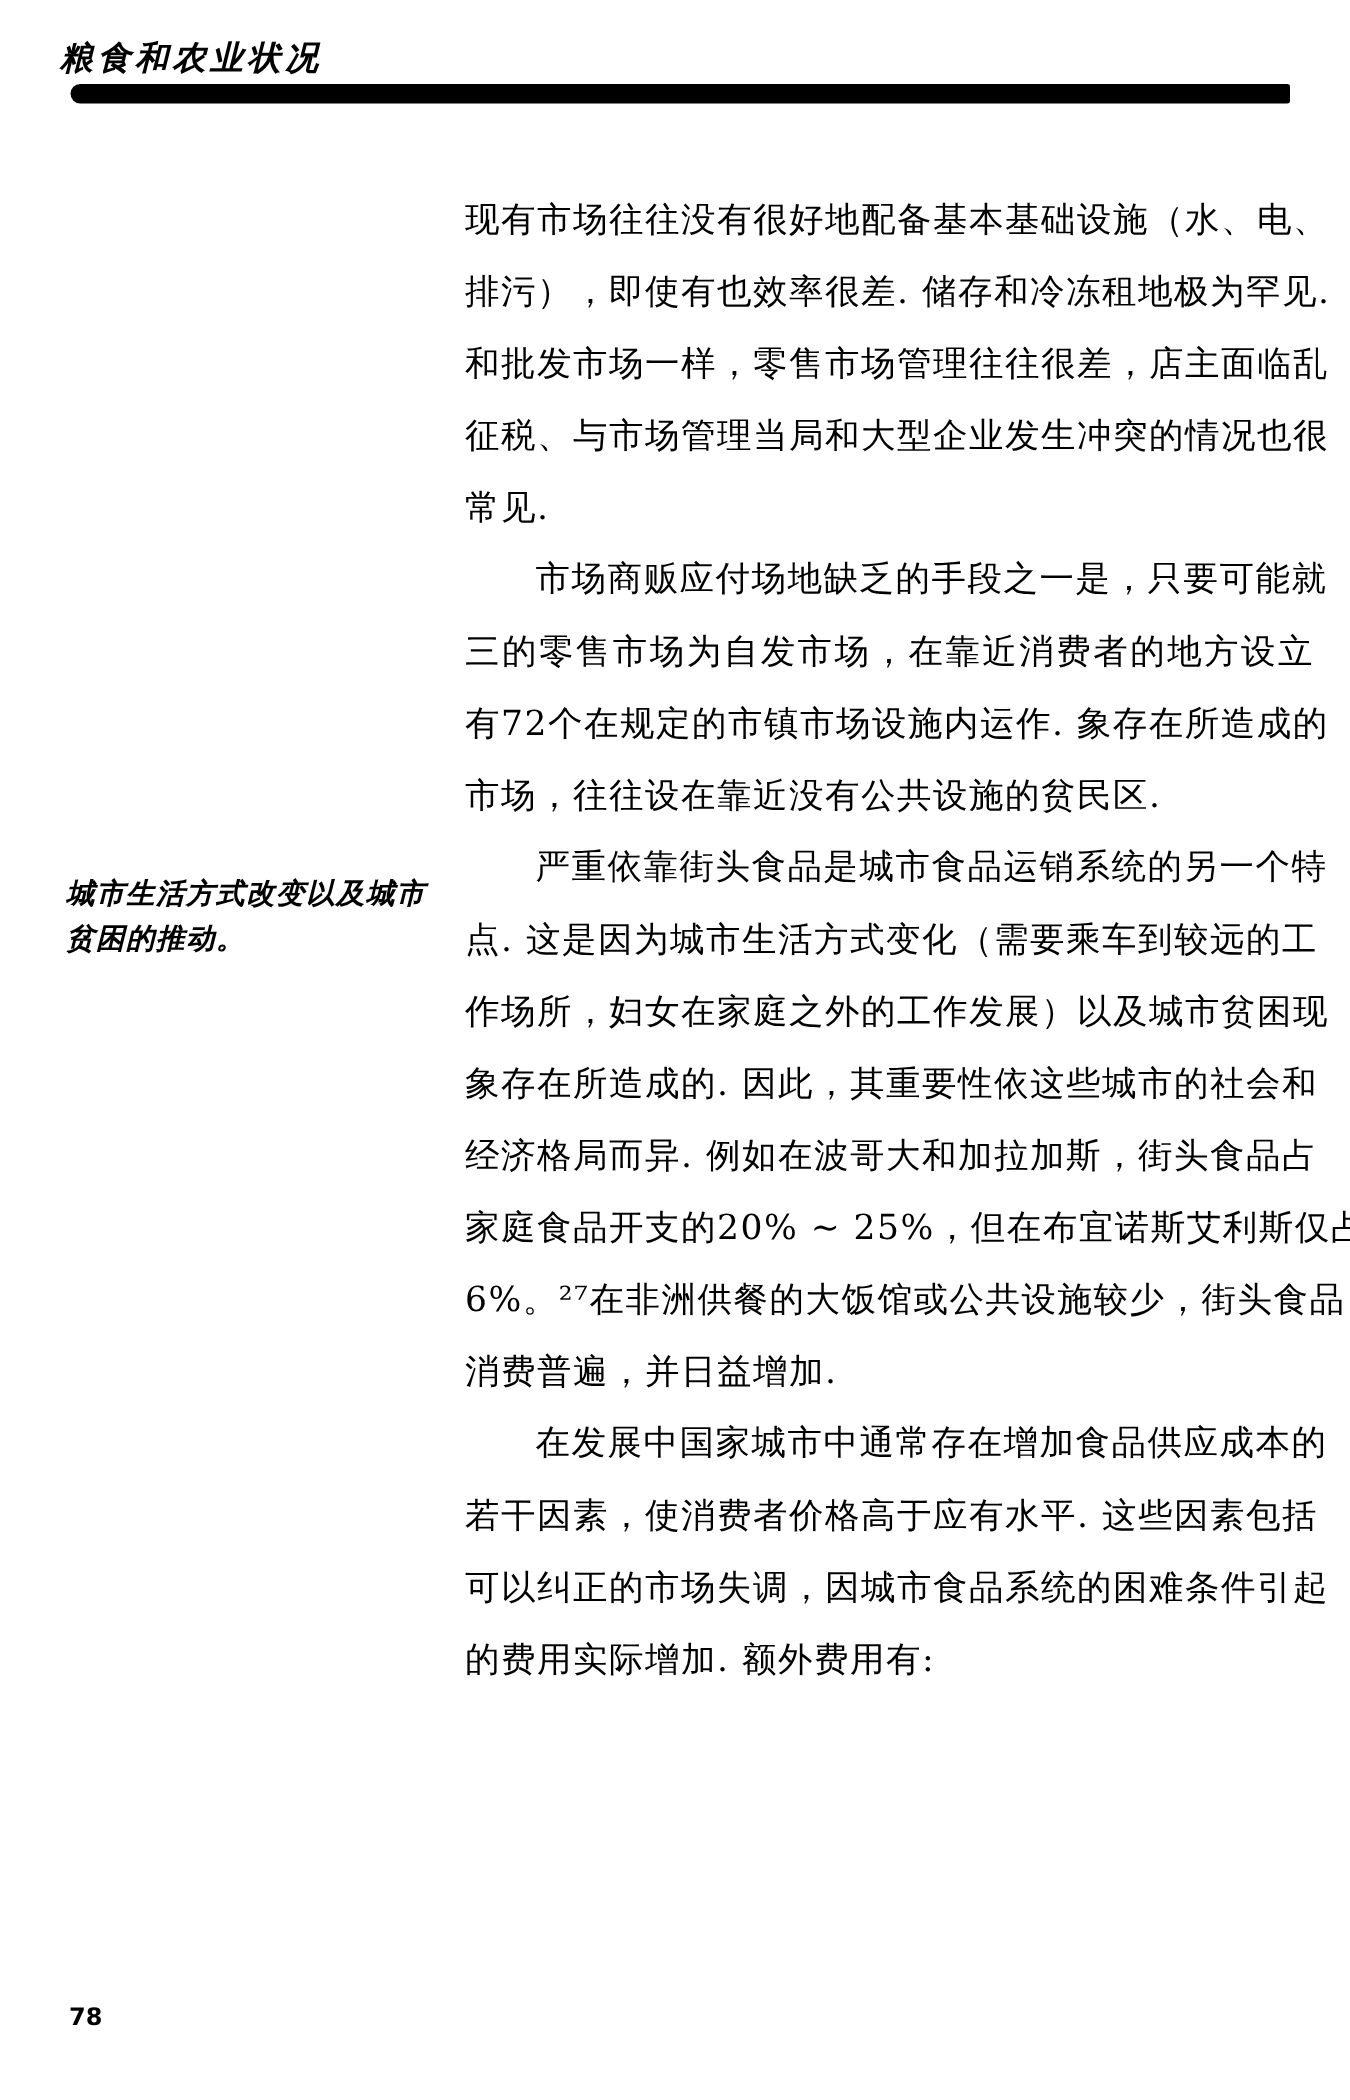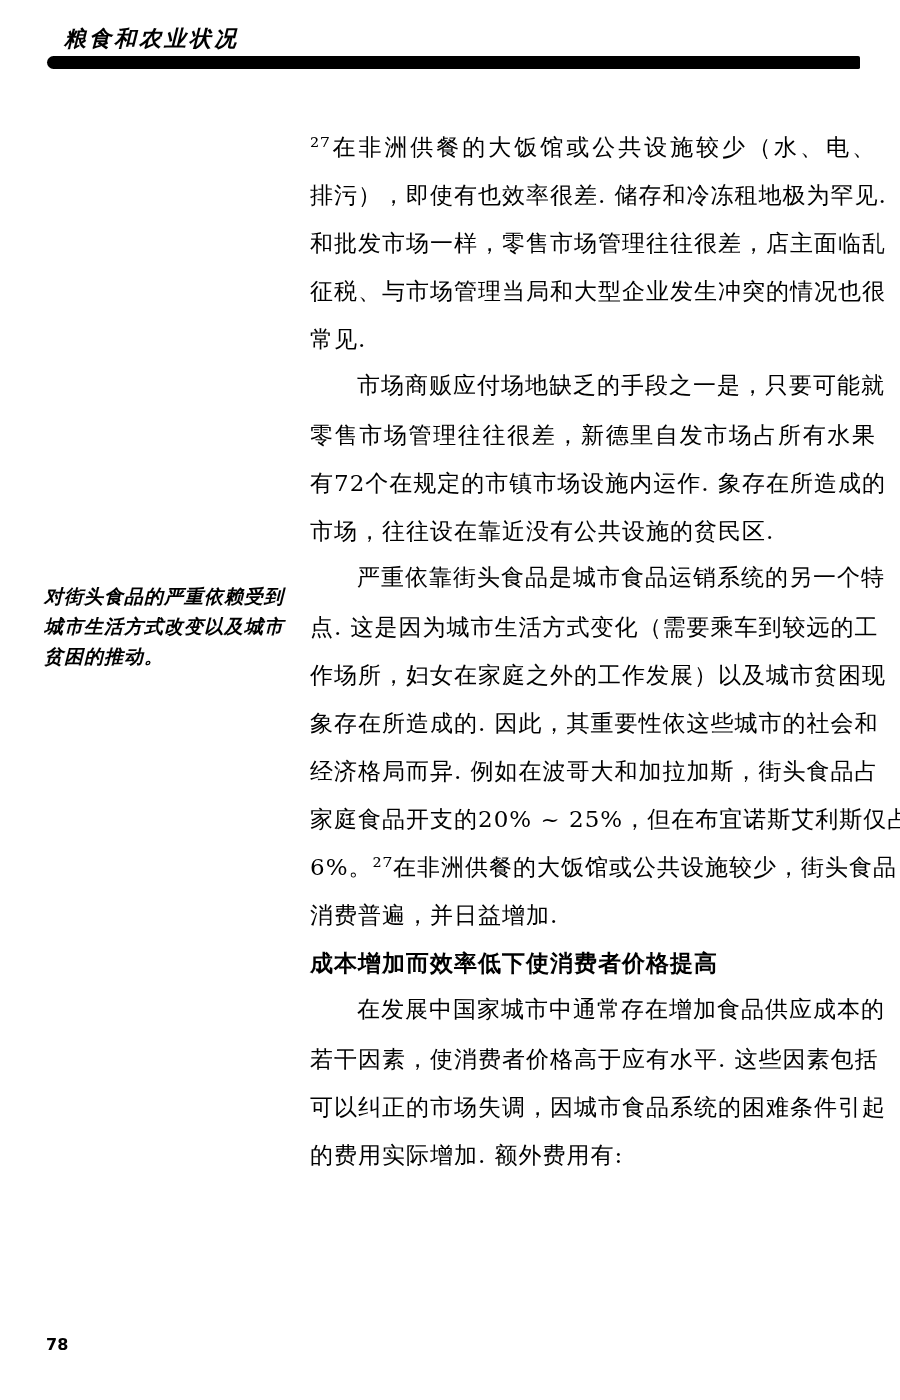--- a/index.html
+++ b/index.html
@@ -7,21 +7,21 @@
     width: 900px; height: 1400px;
     background: #ffffff;
     color: #000000;
     font-family: "DejaVu Serif", serif;
     position: relative;
     overflow: hidden;
   }
 
   .running-header {
     position: absolute;
-    left: 64px; top: 24px;
+    left: 40px; top: 24px;
     font-size: 22px;
     font-weight: bold;
     font-style: italic;
     letter-spacing: 3px;
     white-space: nowrap;
   }
 
   .header-rule {
     position: absolute;
     left: 47px; top: 56px;
@@ -81,54 +81,52 @@
     font-family: "DejaVu Sans", sans-serif;
   }
 </style>
 </head>
 <body>
 
 <div class="running-header">粮食和农业状况</div>
 <div class="header-rule"></div>
 
 <div class="margin-note">
-  <div class="mn-ln">对街头食品的严重依赖受到</div>
   <div class="mn-ln">城市生活方式改变以及城市</div>
   <div class="mn-ln">贫困的推动。</div>
 </div>
 
 <div class="main-column">
 
   <div>
-    <div class="ln">²⁷在非洲供餐的大饭馆或公共设施较少（水、电、</div>
+    <div class="ln">现有市场往往没有很好地配备基本基础设施（水、电、</div>
     <div class="ln">排污），即使有也效率很差. 储存和冷冻租地极为罕见.</div>
     <div class="ln">和批发市场一样，零售市场管理往往很差，店主面临乱</div>
     <div class="ln">征税、与市场管理当局和大型企业发生冲突的情况也很</div>
     <div class="ln last">常见.</div>
   </div>
 
   <div>
     <div class="ln indent">市场商贩应付场地缺乏的手段之一是，只要可能就</div>
-    <div class="ln">零售市场管理往往很差，新德里自发市场占所有水果</div>
+    <div class="ln">三的零售市场为自发市场，在靠近消费者的地方设立</div>
     <div class="ln">有72个在规定的市镇市场设施内运作. 象存在所造成的</div>
     <div class="ln last">市场，往往设在靠近没有公共设施的贫民区.</div>
   </div>
 
   <div>
     <div class="ln indent">严重依靠街头食品是城市食品运销系统的另一个特</div>
     <div class="ln">点. 这是因为城市生活方式变化（需要乘车到较远的工</div>
     <div class="ln">作场所，妇女在家庭之外的工作发展）以及城市贫困现</div>
     <div class="ln">象存在所造成的. 因此，其重要性依这些城市的社会和</div>
     <div class="ln">经济格局而异. 例如在波哥大和加拉加斯，街头食品占</div>
     <div class="ln">家庭食品开支的20% ~ 25%，但在布宜诺斯艾利斯仅占</div>
     <div class="ln">6%。²⁷在非洲供餐的大饭馆或公共设施较少，街头食品</div>
     <div class="ln last">消费普遍，并日益增加.</div>
   </div>
 
-  <div class="section-heading">成本增加而效率低下使消费者价格提高</div>
 
   <div>
     <div class="ln indent">在发展中国家城市中通常存在增加食品供应成本的</div>
     <div class="ln">若干因素，使消费者价格高于应有水平. 这些因素包括</div>
     <div class="ln">可以纠正的市场失调，因城市食品系统的困难条件引起</div>
     <div class="ln last">的费用实际增加. 额外费用有:</div>
   </div>
 
 </div>
 

